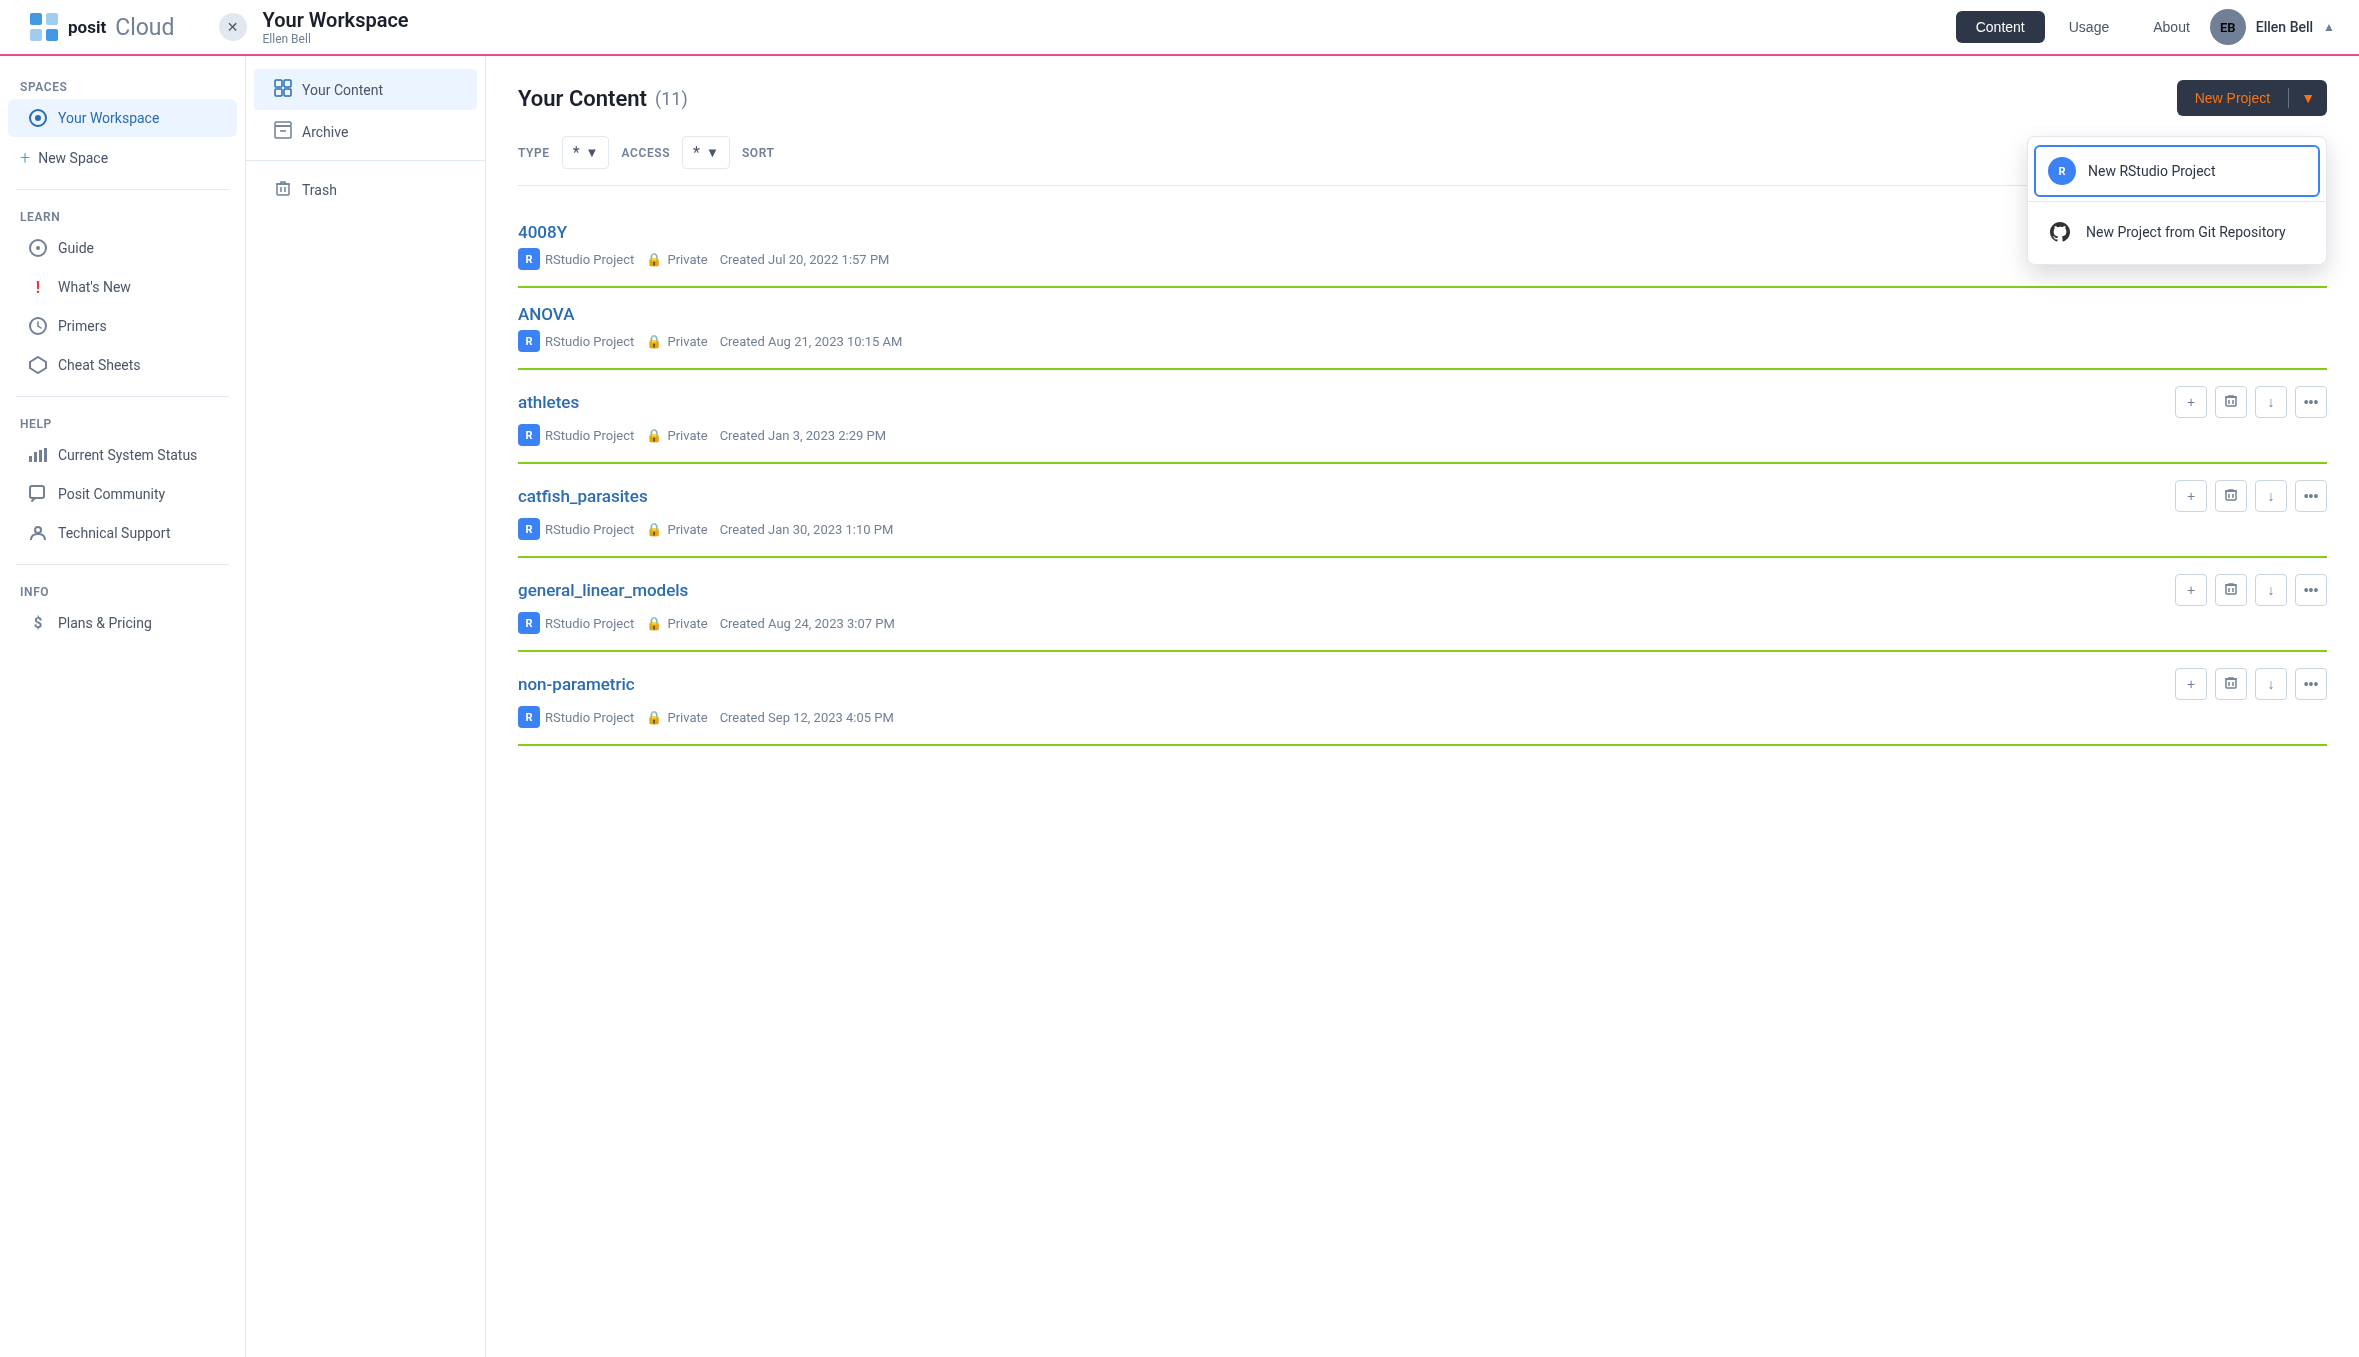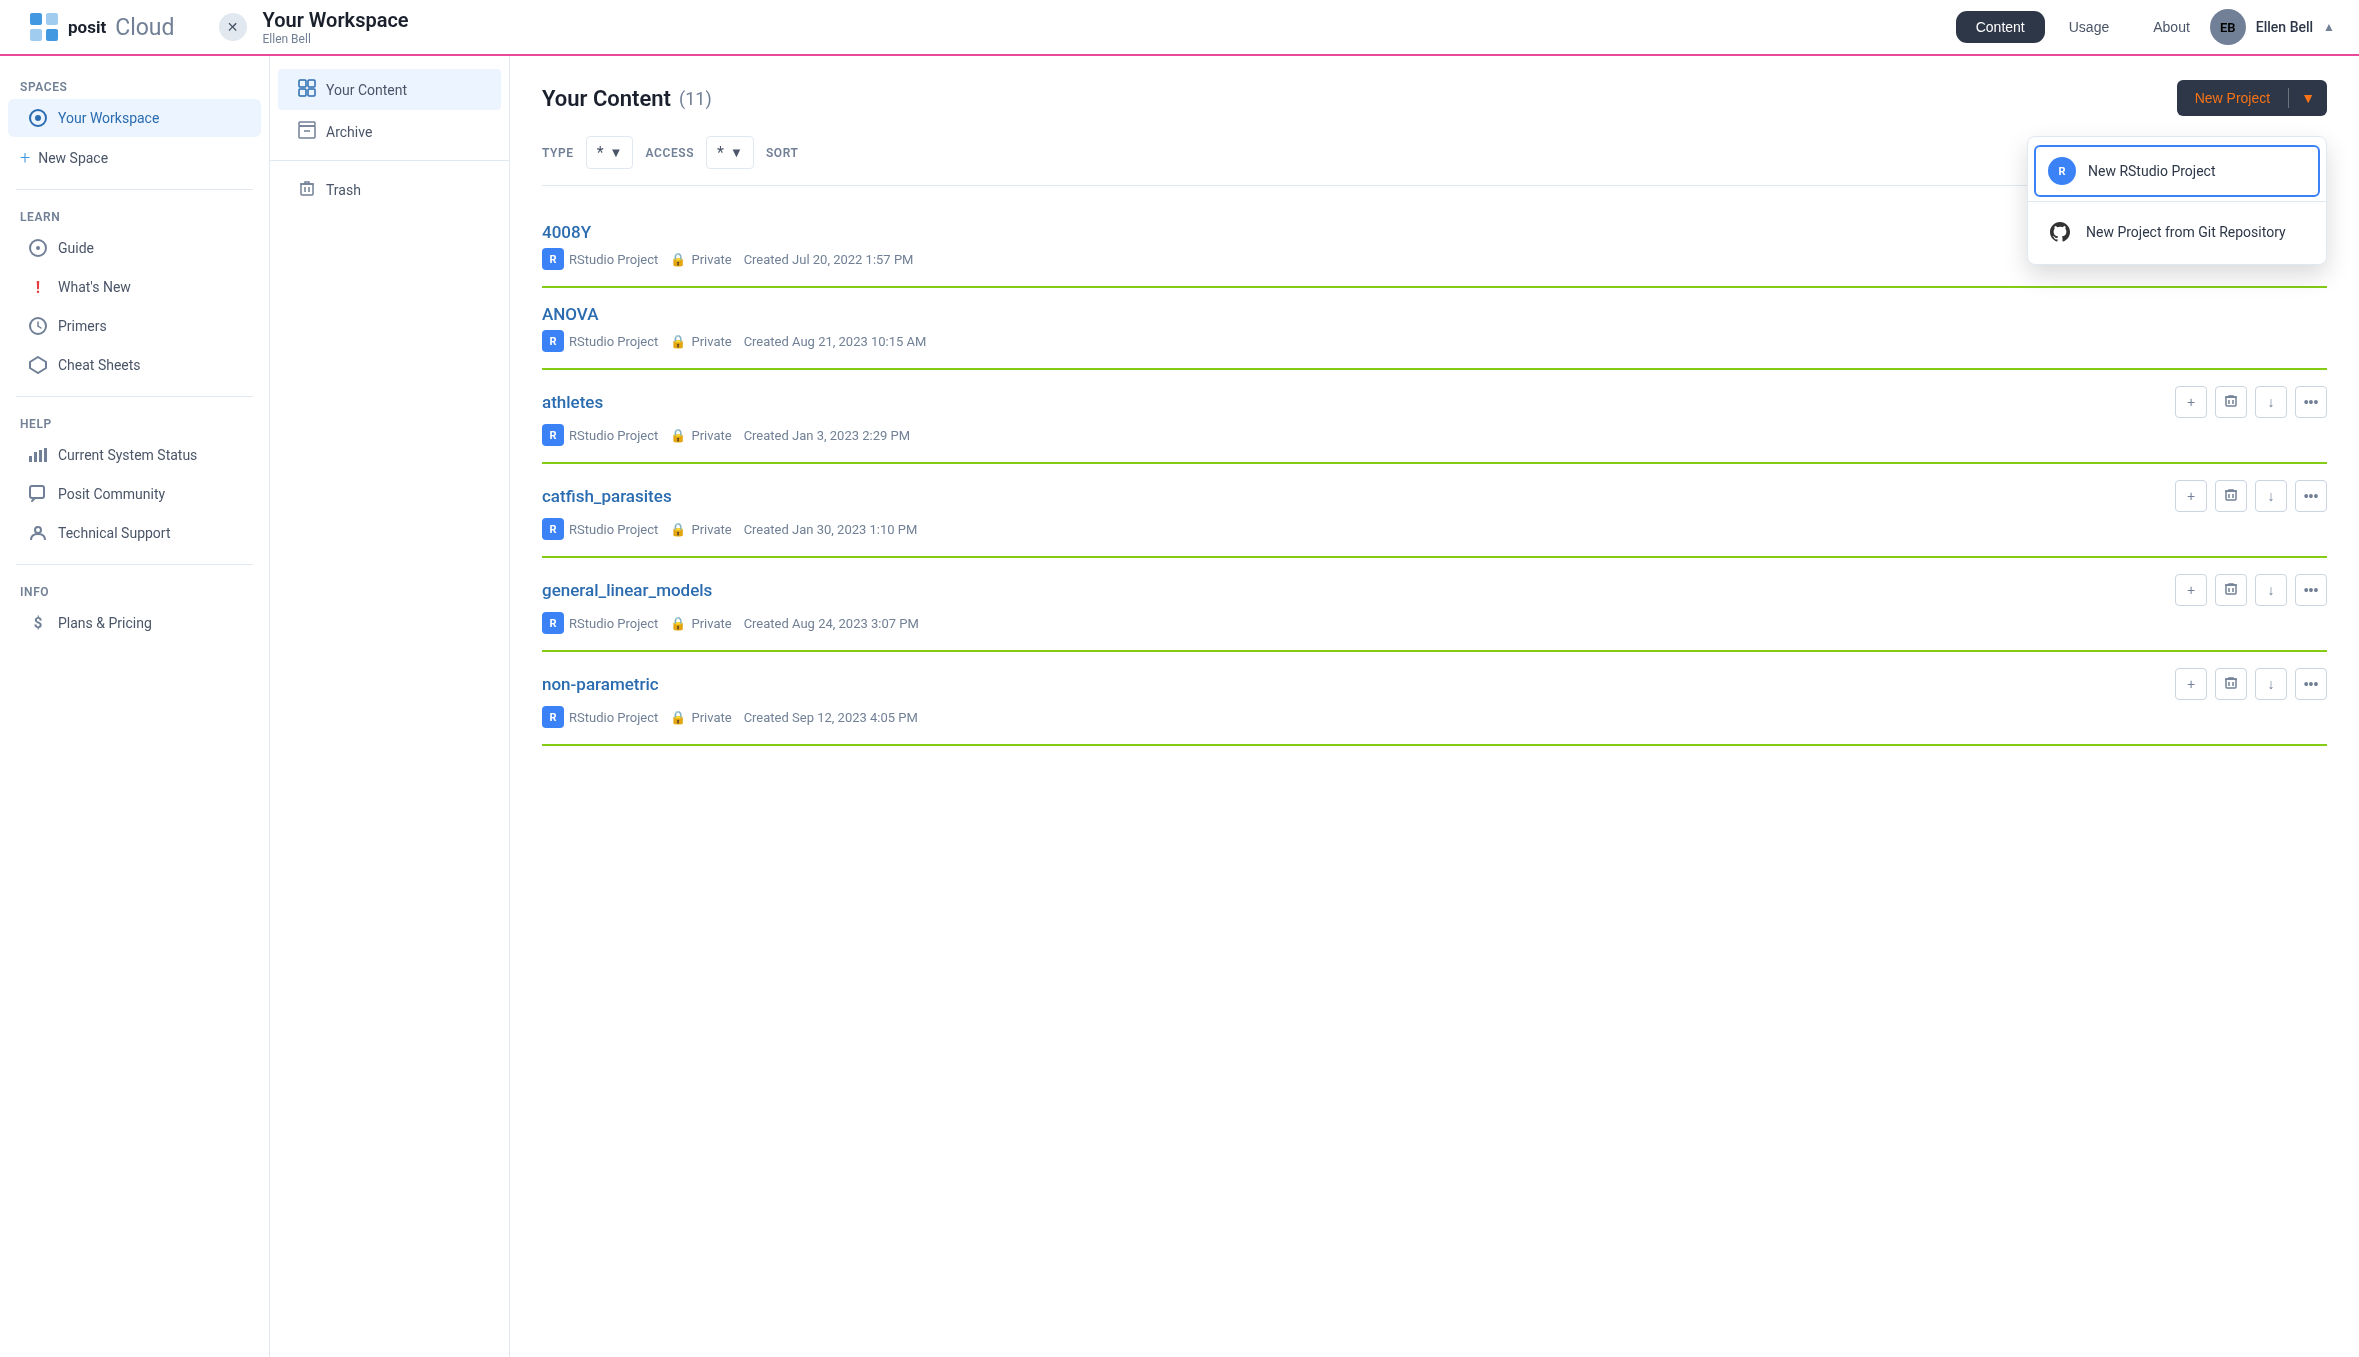--- a/index.html
+++ b/index.html
@@ -5,31 +5,31 @@
     * { box-sizing: border-box; margin: 0; padding: 0; }
     body { font-family: -apple-system, BlinkMacSystemFont, 'Segoe UI', Roboto, sans-serif; background: #fff; color: #333; display: flex; flex-direction: column; height: 100vh; overflow: hidden; font-size: 14px; }
 
     
     .top-header { display: flex; align-items: center; height: 56px; border-bottom: 2px solid #ec4899; padding: 4px 24px; background: #fff; flex-shrink: 0; }
     .header-title-area { flex: 1; }
     .header-title { font-size: 20px; font-weight: 600; color: #1a202c; }
     .header-subtitle { font-size: 12px; color: #718096; }
     .header-nav { display: flex; gap: 4px; }
     .header-nav-btn { padding: 8px 20px; border-radius: 6px; border: none; background: transparent; color: #4a5568; cursor: pointer; font-size: 14px; font-weight: 500; }
-    .header-nav-btn.active { background: #2d3748; color: #fff; border-radius: 11px; }
+    .header-nav-btn.active { background: #2d3748; color: #fff; }
     .header-right { display: flex; align-items: center; gap: 10px; margin-left: auto; }
     .user-avatar { width: 36px; height: 36px; border-radius: 50%; background: #718096; color: #000000; display: flex; align-items: center; justify-content: center; font-weight: 600; font-size: 13px; }
     .user-name { font-size: 14px; color: #2d3748; font-weight: 500; }
     .chevron-up-icon { color: #718096; font-size: 12px; }
 
     
     .app-body { display: flex; flex: 1; overflow: hidden; }
 
     
-    .sidebar { width: 270px; border-right: 1px solid #e2e8f0; background: #fff; overflow-y: auto; padding: 16px 0; flex-shrink: 0; }
+    .sidebar { width: 246px; border-right: 1px solid #e2e8f0; background: #fff; overflow-y: auto; padding: 16px 0; flex-shrink: 0; }
     .sidebar-section-label { font-size: 12px; font-weight: 600; color: #718096; text-transform: uppercase; letter-spacing: 0.05em; padding: 8px 20px 4px; }
     .sidebar-item { display: flex; align-items: center; gap: 10px; padding: 9px 20px; cursor: pointer; border-radius: 6px; margin: 1px 8px; color: #4a5568; font-size: 14px; }
     .sidebar-item.active { background: #ebf4ff; color: #2b6cb0; }
     .sidebar-item .icon { width: 20px; height: 20px; display: flex; align-items: center; justify-content: center; flex-shrink: 0; }
     .sidebar-divider { height: 1px; background: #e2e8f0; margin: 12px 16px; }
     .sidebar-add-btn { display: flex; align-items: center; gap: 8px; padding: 9px 20px; color: #4a5568; cursor: pointer; font-size: 14px; }
 
     
     .main-content { display: flex; flex: 1; overflow: hidden; }
 

